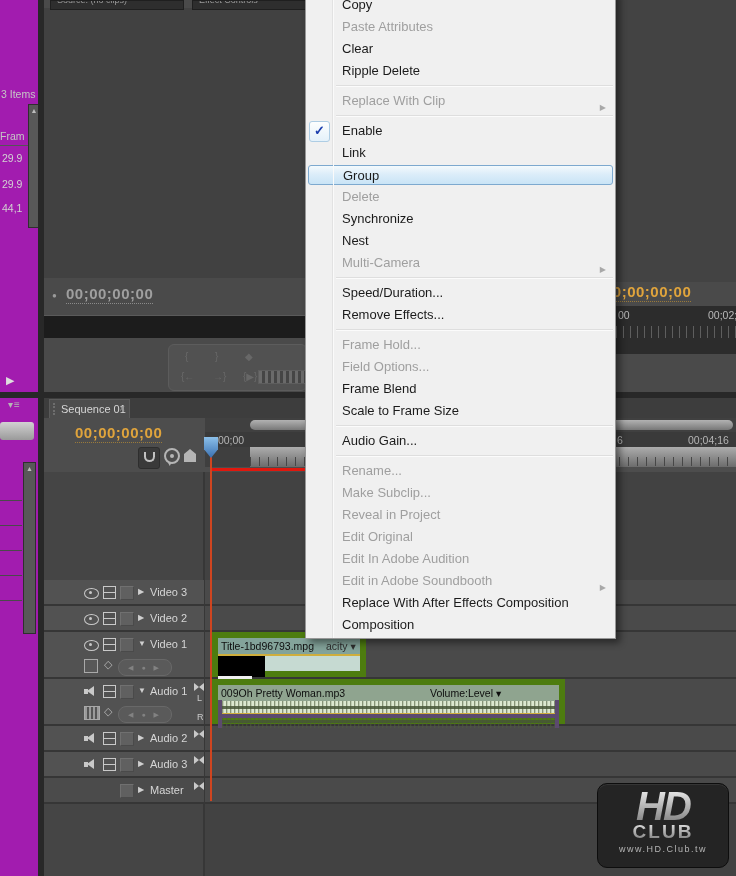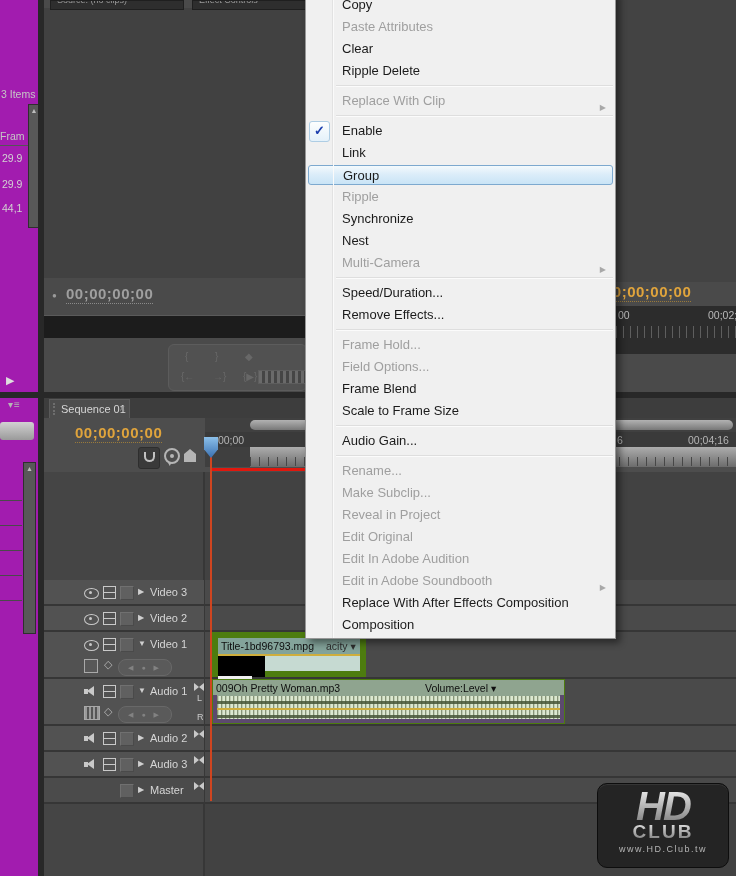--- a/index.html
+++ b/index.html
@@ -122,21 +122,21 @@
 
   
   .clip{box-sizing:border-box;z-index:5;}
   .vclip{left:212px;top:632px;width:154px;height:45px;background:#c6dad2;border:6px solid #4d7c0f;}
   .vclip .chead{position:absolute;left:0;top:0;width:100%;height:16px;background:#83a39a;overflow:hidden;}
   .cname{position:absolute;left:3px;top:2px;font-size:10.5px;color:#0e0e0e;white-space:nowrap;}
   .vfx{position:absolute;left:108px;top:2px;font-size:10.5px;color:#2e2e2e;white-space:nowrap;}
   .vline{position:absolute;left:0;top:16px;width:100%;height:2px;background:#cfae3d;}
   .vthumb{position:absolute;left:0;top:18px;width:47px;height:21px;background:#000;}
   .vwhite{position:absolute;left:0;top:38px;width:34px;height:5px;background:#efefef;}
-  .aclip{left:212px;top:679px;width:353px;height:45px;background:#dce8d0;border:1px solid #4d7c0f;}
+  .aclip{left:212px;top:679px;width:353px;height:45px;background:#dce8d0;border:6px solid #4d7c0f;}
   .aclip .chead{position:absolute;left:0;top:0;width:100%;height:16px;background:#8fa48f;overflow:hidden;}
   .afx{position:absolute;left:212px;top:2px;font-size:10.5px;color:#0e0e0e;white-space:nowrap;}
   .wavech{position:absolute;left:0;width:100%;height:13px;
       background:
         linear-gradient(transparent 42%,rgba(70,85,55,.85) 42% 58%,transparent 58%),
         repeating-linear-gradient(90deg,rgba(78,92,60,.6) 0 1px,rgba(78,92,60,.2) 1px 2px,transparent 2px 4px);}
   .wave1{top:16px;} .wave2{top:30px;}
   .avol{position:absolute;left:0;top:28px;width:100%;height:2px;background:#cfae3d;}
   .apurp-b{position:absolute;left:0;bottom:0;width:100%;height:4px;background:#5c4a6e;}
   .apurp-l{position:absolute;left:0;top:15px;width:4px;height:28px;background:#5c4a6e;}
@@ -358,21 +358,21 @@
     <div class="mi"><span>Copy</span></div>
     <div class="mi dis"><span>Paste Attributes</span></div>
     <div class="mi"><span>Clear</span></div>
     <div class="mi"><span>Ripple Delete</span></div>
     <div class="msep"></div>
     <div class="mi dis"><span>Replace With Clip</span><span class="sub">▶</span></div>
     <div class="msep"></div>
     <div class="mi"><span class="mcheck">✓</span><span>Enable</span></div>
     <div class="mi"><span>Link</span></div>
     <div class="mi hl"><span>Group</span></div>
-    <div class="mi dis"><span>Ripple</span></div>
+    <div class="mi dis"><span>Delete</span></div>
     <div class="mi"><span>Synchronize</span></div>
     <div class="mi"><span>Nest</span></div>
     <div class="mi dis"><span>Multi-Camera</span><span class="sub">▶</span></div>
     <div class="msep"></div>
     <div class="mi"><span>Speed/Duration...</span></div>
     <div class="mi"><span>Remove Effects...</span></div>
     <div class="msep"></div>
     <div class="mi dis"><span>Frame Hold...</span></div>
     <div class="mi dis"><span>Field Options...</span></div>
     <div class="mi"><span>Frame Blend</span></div>

